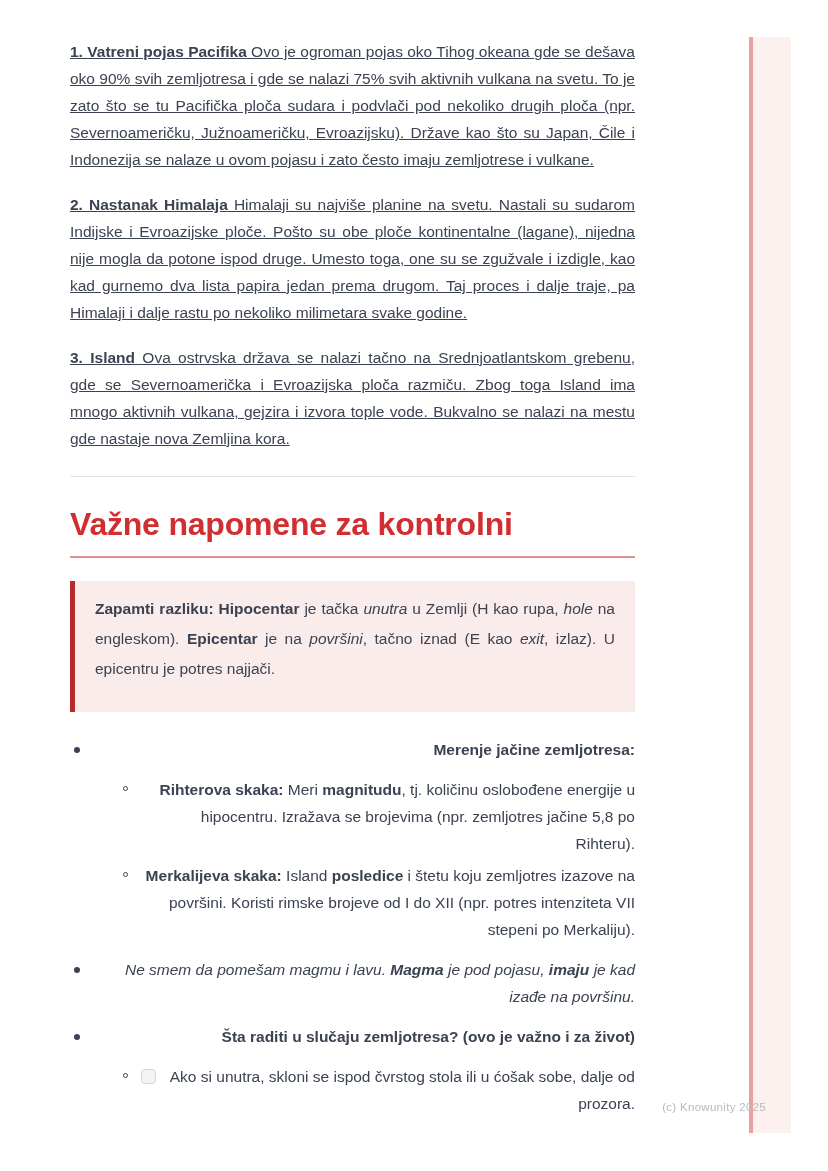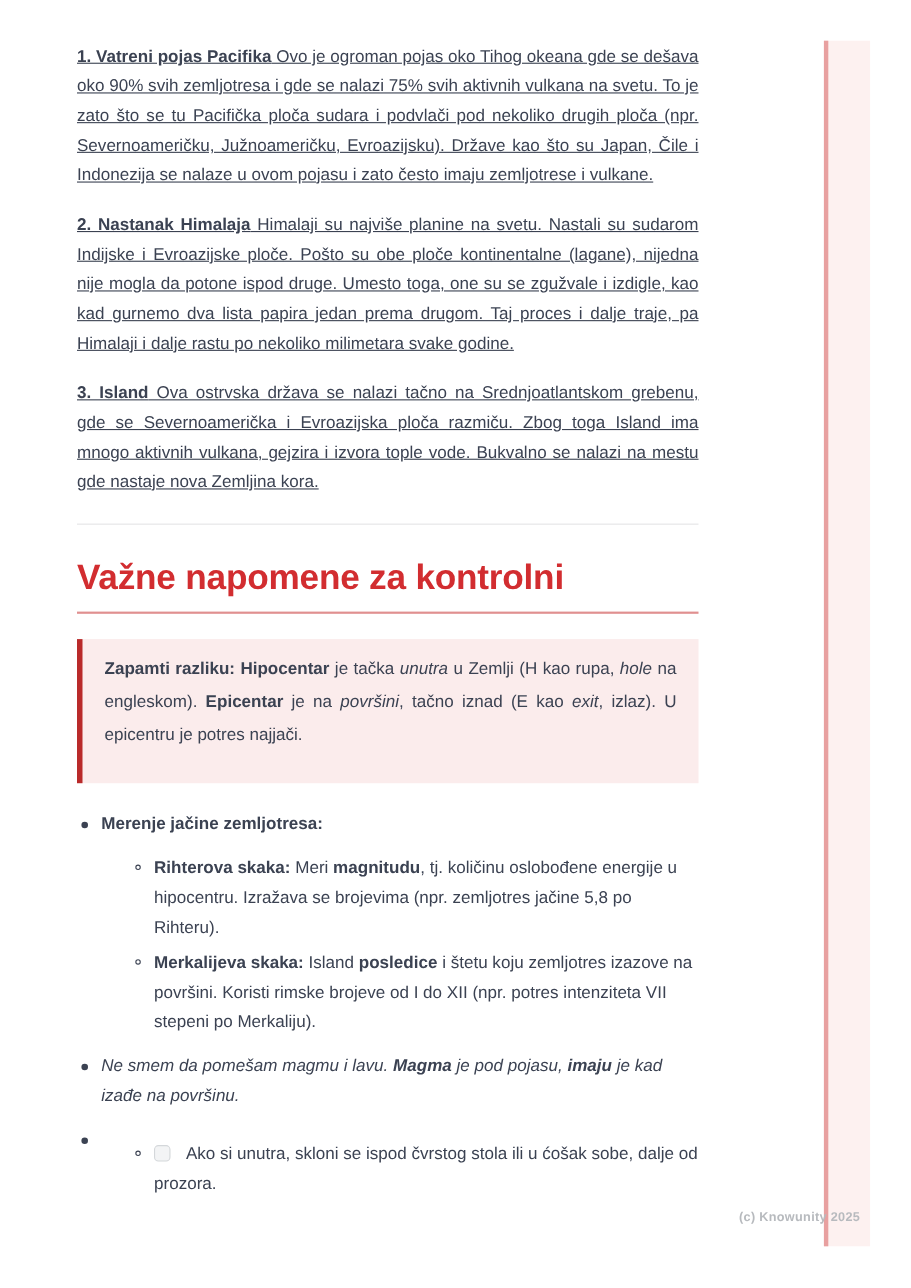--- a/index.html
+++ b/index.html
@@ -46,41 +46,41 @@
     margin-top:15px;height:2px;width:565px;background:var(--title-underline);
   }
   .callout{
     margin-top:23px;background:var(--callout-bg);
     border-left:5px solid var(--callout-border);
     padding:13px 20px 28px 20px;
   }
   .callout-text{
     margin:0;font-size:15.5px;line-height:30px;text-align:justify;
   }
-  ul.l1,ul.l2{list-style:none;margin:0;padding:0;}
+  ul.l1,ul.l2{list-style:none;margin:0;padding:0;text-align:right;}
   ul.l1{margin-top:24px;}
   .l1>li{display:flex;margin-bottom:13px;}
   .l1>li:last-child{margin-bottom:0;}
   .li-body{flex:1;min-width:0;}
   .li-text{font-size:15.5px;line-height:27px;}
   .m1{flex:0 0 22px;padding-left:4px;}
   .m2{flex:0 0 48px;padding-left:31px;}
   .dot{display:block;width:6px;height:6px;border-radius:50%;background:var(--body-text);margin-top:11px;}
   .ring{display:block;width:5px;height:5px;border-radius:50%;border:1.5px solid var(--body-text);margin-top:10px;}
   ul.l2{margin-top:13px;}
   .l2>li{display:flex;margin-bottom:5px;}
   .l2>li:last-child{margin-bottom:0;}
   .checkbox{
     display:inline-block;vertical-align:-2px;width:15px;height:15px;border-radius:4px;
     background:var(--checkbox-bg);border:1px solid var(--checkbox-border);
     margin-right:14px;
   }
   .watermark{
-    position:absolute;top:1101px;right:46px;z-index:3;
-    font-size:11.5px;color:var(--watermark);letter-spacing:0.3px;font-weight:bold;
+    position:absolute;top:1101px;right:62px;z-index:3;
+    font-size:11.5px;color:var(--watermark);letter-spacing:0.3px;
   }
 </style>
 </head>
 <body>
 
 <div class="edge-bar"></div>
 
 <main class="content">
 
   <p class="intro"><span class="b">1. Vatreni pojas Pacifika</span><span> Ovo je ogroman pojas oko Tihog okeana gde se dešava oko 90% svih zemljotresa i gde se nalazi 75% svih aktivnih vulkana na svetu. To je zato što se tu Pacifička ploča sudara i podvlači pod nekoliko drugih ploča (npr. Severnoameričku, Južnoameričku, Evroazijsku). Države kao što su Japan, Čile i Indonezija se nalaze u ovom pojasu i zato često imaju zemljotrese i vulkane.</span></p>
@@ -130,20 +130,21 @@
       <div class="li-body">
         <div class="li-text"><span class="i">Ne smem da pomešam magmu i lavu. </span><span class="b i">Magma</span><span class="i"> je pod pojasu, </span><span class="b i">imaju</span><span class="i"> je kad izađe na površinu.</span></div>
       </div>
     </li>
 
     <li>
       <span class="m1">
           <span class="dot"></span>
         </span>
       <div class="li-body">
+        <div class="li-text"><span class="b">Šta raditi u slučaju zemljotresa? (ovo je važno i za život)</span></div>
         <ul class="l2">
           <li>
             <span class="m2">
                 <span class="ring"></span>
               </span>
             <div class="li-text"><span class="checkbox"></span><span><span>Ako si unutra, skloni se ispod čvrstog stola ili u ćošak sobe, dalje od prozora.</span></span></div>
           </li>
         </ul>
       </div>
     </li>

